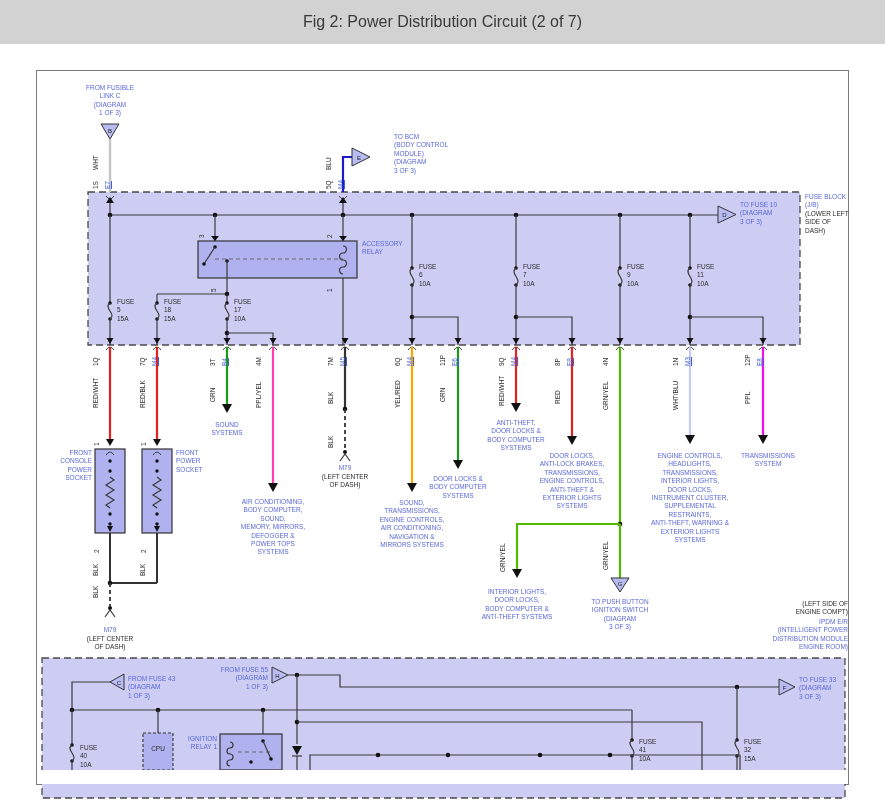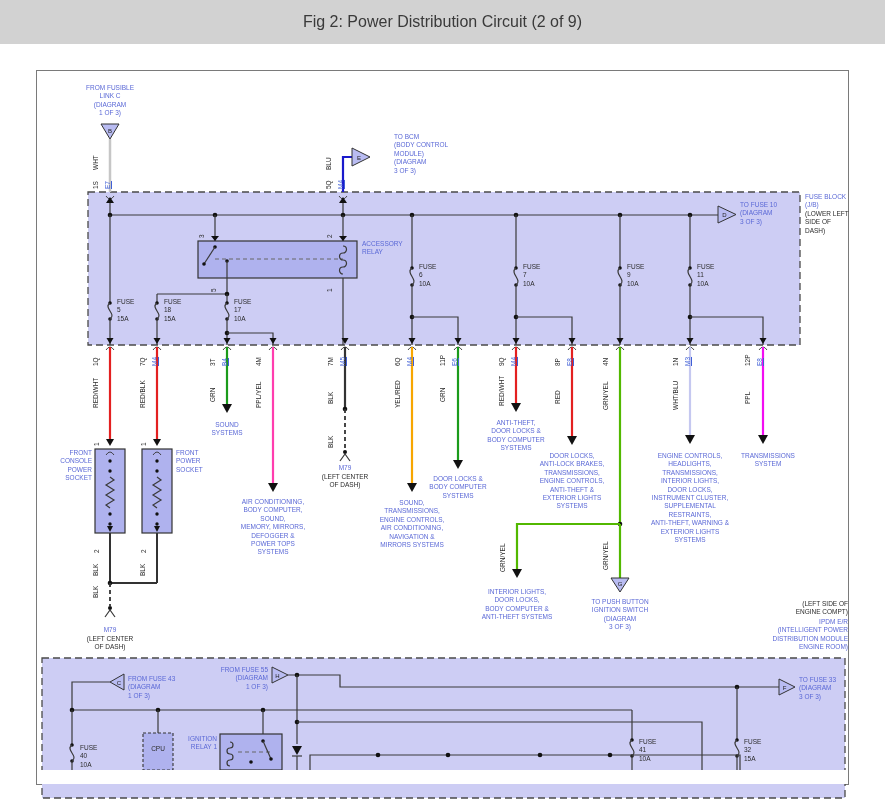--- a/index.html
+++ b/index.html
@@ -23,21 +23,21 @@
   .jd{fill:#111;}
   .tri{fill:#b9bcf2;stroke:#333;stroke-width:1;}
   .cbox{fill:#afb2ee;stroke:#333;stroke-width:1.2;}
   .hump{stroke:#333;stroke-width:0.9;fill:none;}
 </style>
 </head>
 <body>
 
 <div class="stage">
   <div class="titlebar">
-    <span>Fig 2: Power Distribution Circuit (2 of 9)</span>
+    <span>Fig 2: Power Distribution Circuit (2 of 7)</span>
   </div>
   <div class="frame"></div>
 
   <svg class="diagram" width="885" height="801" viewBox="0 0 885 801">
 
     <g>
       <rect x="88" y="192" width="712" height="153" fill="#cdcdf4" stroke="#4a4a4a" stroke-width="1.3" stroke-dasharray="7,4"></rect>
     </g>
 
     <g>

